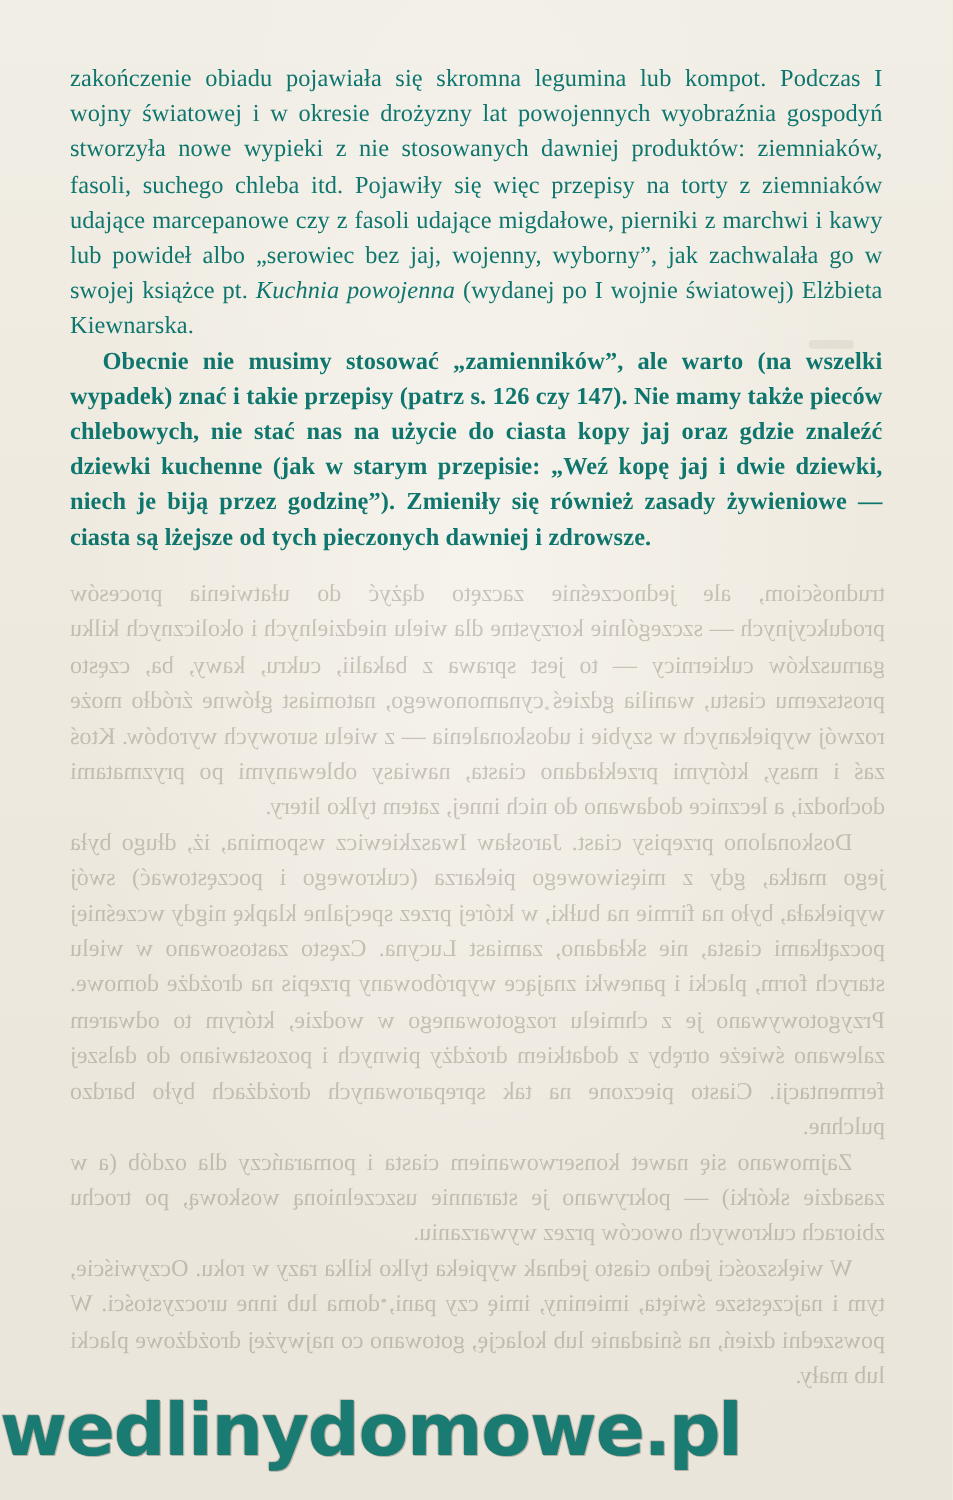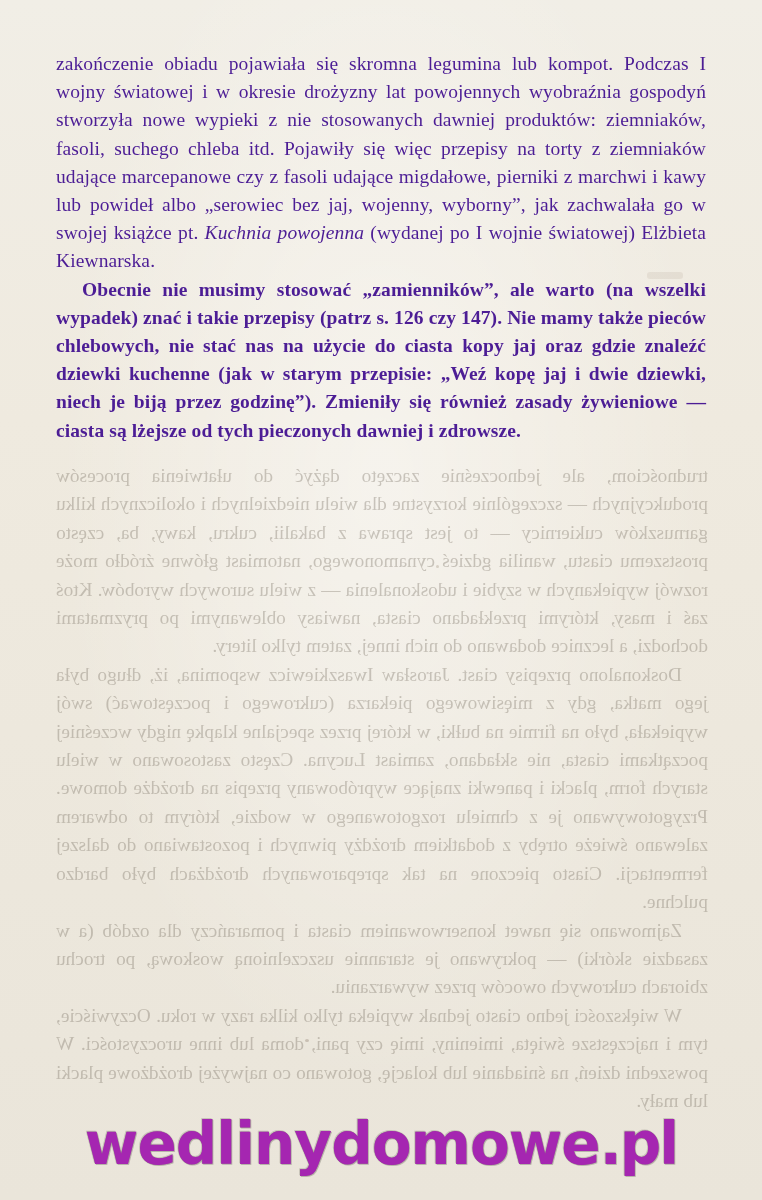--- a/index.html
+++ b/index.html
@@ -27,21 +27,21 @@
     background:
       radial-gradient(ellipse at 50% 40%, rgba(255,255,255,0.45) 0%, rgba(255,255,255,0) 60%),
       linear-gradient(180deg, #f1eee6 0%, #efeadf 35%, #eae5da 100%);
     pointer-events: none;
   }
   .text-col {
     position: absolute;
     left: 56px;
     top: 50px;
     width: 650px;
-    color: #4c1d95;
+    color: #0f766e;
     font-size: 19.5px;
     line-height: 28.2px;
     text-align: justify;
     text-justify: inter-word;
     letter-spacing: 0.1px;
   }
   .para {
     margin: 0;
   }
   .para + .para {
@@ -71,26 +71,26 @@
     margin: 0;
   }
   .bleed p + p {
     text-indent: 26px;
   }
   .watermark {
     position: absolute;
     left: 0;
     right: 0;
     bottom: 22px;
-    text-align: center;
+    text-align: left;
     font-family: "DejaVu Sans", sans-serif;
     font-weight: bold;
     font-size: 58px;
     letter-spacing: -1px;
-    color: #a21caf;
+    color: #0f766e;
     text-shadow:
       0 0 1px rgba(120,115,105,0.9),
       1px 1px 0 rgba(150,145,135,0.55),
       -1px -1px 0 rgba(150,145,135,0.35);
     opacity: 0.95;
     pointer-events: none;
     user-select: none;
   }
   .watermark .dot {
     letter-spacing: -2px;

